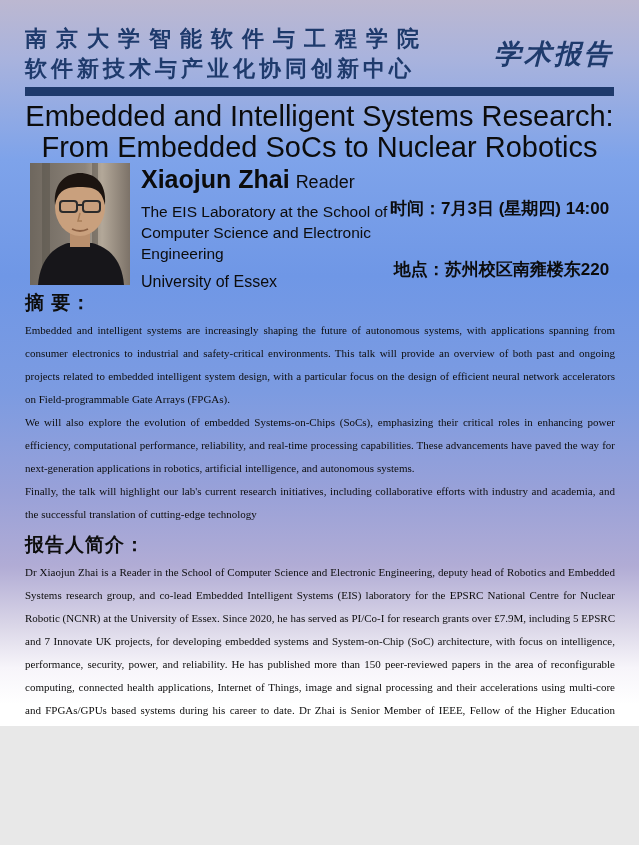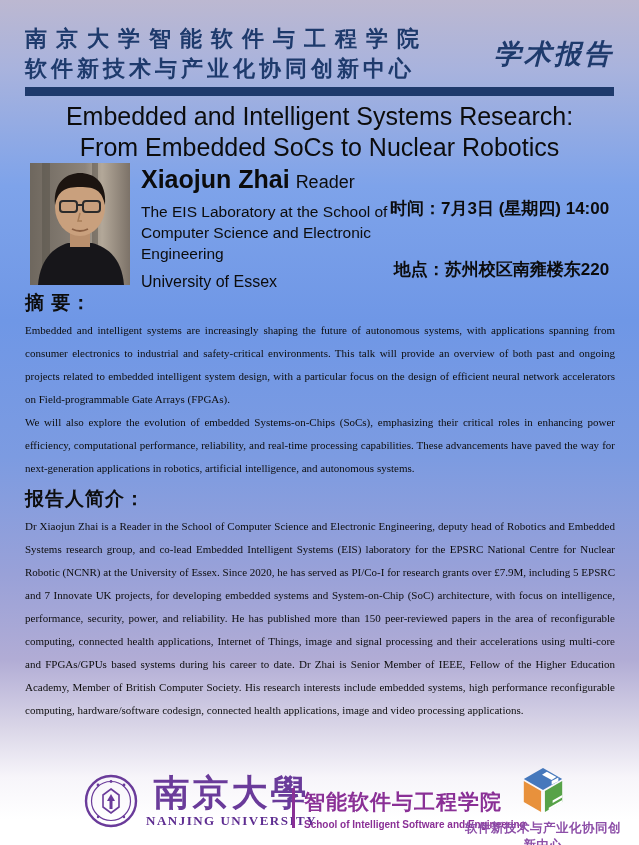--- a/index.html
+++ b/index.html
@@ -1,20 +1,20 @@
 <!DOCTYPE html>
 <html><head>
 <meta charset="utf-8">
 <style>
   * { margin: 0; padding: 0; box-sizing: border-box; }
   html, body { background: #e8e8e8; }
   .poster {
     position: relative;
     width: 639px;
-    height: 845px;
+    height: 726px;
     margin: 0 auto;
     overflow: hidden;
     font-family: "Liberation Sans", sans-serif;
     background: linear-gradient(180deg,
       #bcb8d1 0%,
       #a9b3dd 8%,
       #7ea3ea 22%,
       #6f97e6 38%,
       #7c9be1 54%,
       #99a1d8 68%,
@@ -41,21 +41,21 @@
     position: absolute;
     top: 87px; left: 25px;
     width: 589px; height: 9px;
     background: #1e3a6c;
   }
   
   .talk-title {
     position: absolute;
     top: 101px; left: 0; right: 0;
     text-align: center;
-    font-size: 25px;
+    font-size: 29px;
     line-height: 31px;
     color: #0c0c0c;
   }
   
   .speaker-photo {
     position: absolute;
     top: 163px; left: 30px;
     width: 100px; height: 122px;
   }
   .speaker-info {
@@ -206,20 +206,21 @@
 
   <div class="schedule">
     <div class="schedule-time">时间：7月3日 (星期四) 14:00</div>
     <div class="schedule-location">地点：苏州校区南雍楼东220</div>
   </div>
 
   <div class="body-copy">
     <div class="section-heading">摘 要：</div>
     <p>Embedded and intelligent systems are increasingly shaping the future of autonomous systems, with applications spanning from consumer electronics to industrial and safety-critical environments. This talk will provide an overview of both past and ongoing projects related to embedded intelligent system design, with a particular focus on the design of efficient neural network accelerators on Field-programmable Gate Arrays (FPGAs).</p>
     <p>We will also explore the evolution of embedded Systems-on-Chips (SoCs), emphasizing their critical roles in enhancing power efficiency, computational performance, reliability, and real-time processing capabilities. These advancements have paved the way for next-generation applications in robotics, artificial intelligence, and autonomous systems.</p>
+    <p>Finally, the talk will highlight our lab's current research initiatives, including collaborative efforts with industry and academia, and the successful translation of cutting-edge technology</p>
     <div class="section-heading bio-heading">报告人简介：</div>
     <p>Dr Xiaojun Zhai is a Reader in the School of Computer Science and Electronic Engineering, deputy head of Robotics and Embedded Systems research group, and co-lead Embedded Intelligent Systems (EIS) laboratory for the EPSRC National Centre for Nuclear Robotic (NCNR) at the University of Essex. Since 2020, he has served as PI/Co-I for research grants over £7.9M, including 5 EPSRC and 7 Innovate UK projects, for developing embedded systems and System-on-Chip (SoC) architecture, with focus on intelligence, performance, security, power, and reliability. He has published more than 150 peer-reviewed papers in the area of reconfigurable computing, connected health applications, Internet of Things, image and signal processing and their accelerations using multi-core and FPGAs/GPUs based systems during his career to date. Dr Zhai is Senior Member of IEEE, Fellow of the Higher Education Academy, Member of British Computer Society. His research interests include embedded systems, high performance reconfigurable computing, hardware/software codesign, connected health applications, image and video processing applications.</p>
   </div>
 
   <div class="footer">
 
     <div class="nju-logo">
       <svg width="54" height="58" viewBox="0 0 54 58">
         <circle cx="27" cy="29" r="25" fill="none" stroke="#6a3b9a" stroke-width="2.4"></circle>
         <circle cx="27" cy="29" r="19.5" fill="none" stroke="#6a3b9a" stroke-width="1.2"></circle>

